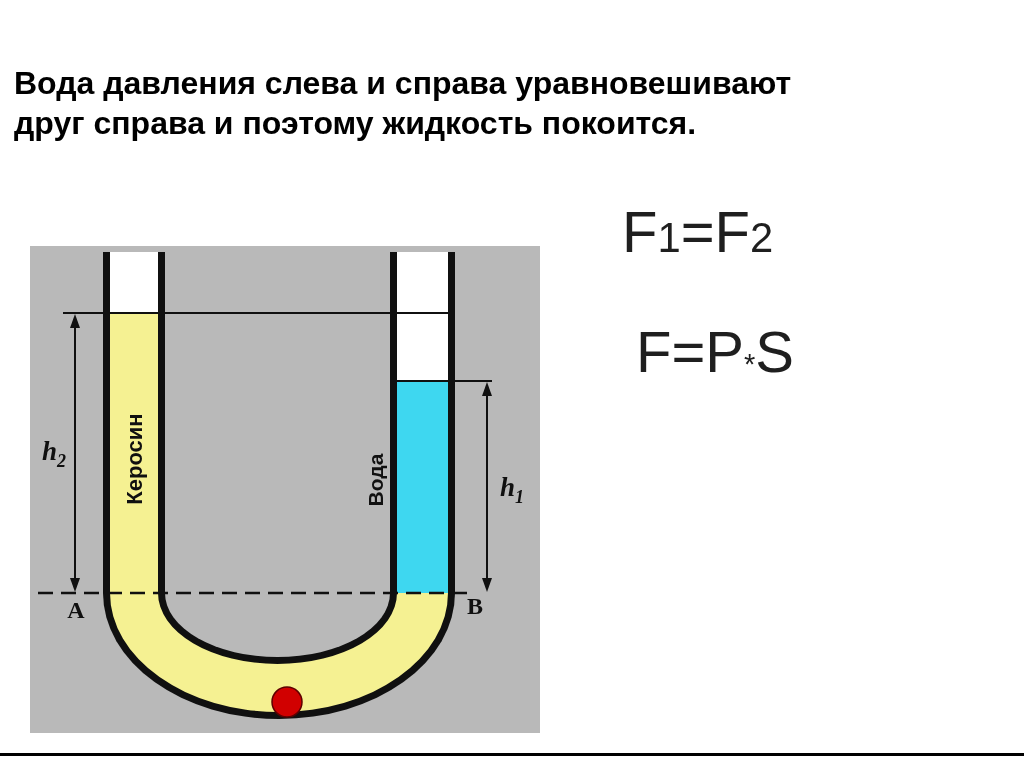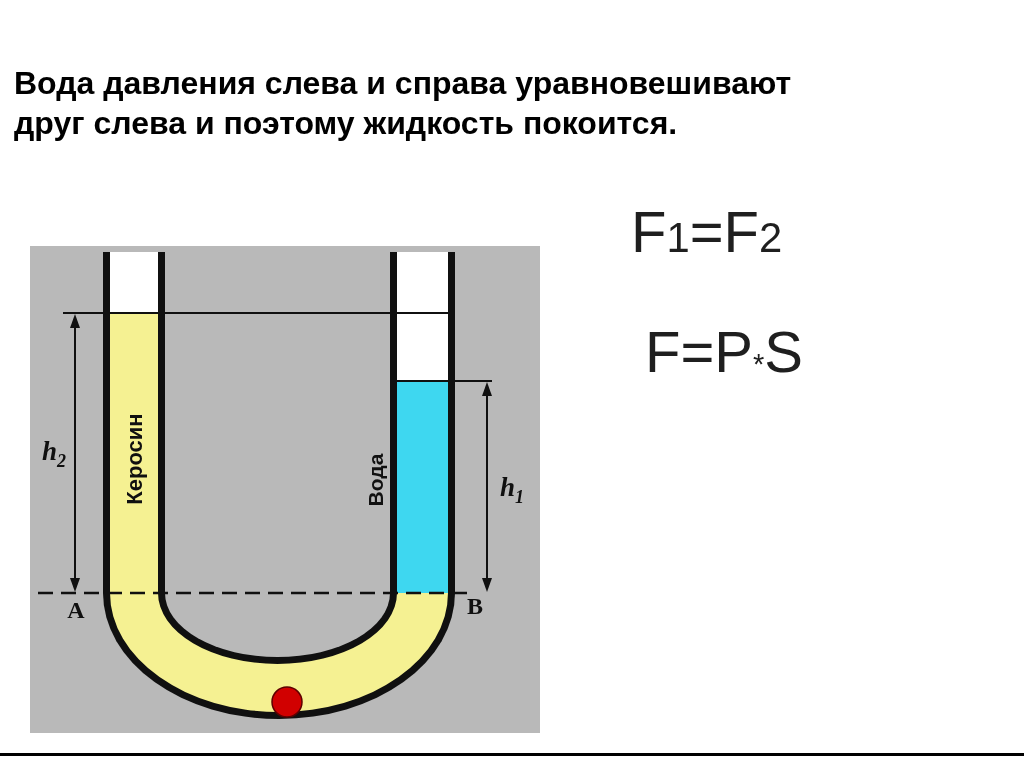--- a/index.html
+++ b/index.html
@@ -12,36 +12,36 @@
   }
   .slide { position:absolute; left:0; top:0; width:1024px; height:767px; background:#ffffff; }
   .title {
     position:absolute; left:14px; top:64px;
     font-size:32px; font-weight:bold; color:#000000;
     line-height:1.24; letter-spacing:0;
   }
   .diagram-box { position:absolute; left:30px; top:246px; width:510px; height:487px; }
   .formula {
     position:absolute; color:#1f1f1f; font-size:58px;
-    font-family:"Liberation Sans", sans-serif; white-space:nowrap;margin-left:9px;
+    font-family:"Liberation Sans", sans-serif; white-space:nowrap;
   }
   .formula .sub { font-size:0.72em; }
   .formula .star { font-size:0.5em; vertical-align:-0.06em; }
   .formula-1 { left:622px; top:198px; }
   .formula-2 { left:636px; top:318px; }
   .bottom-line { position:absolute; left:0; top:753px; width:1024px; height:3px; background:#000000; }
 </style>
 </head>
 <body>
 
 <div class="slide">
 
   <div class="title">
     <div>Вода давления слева и справа уравновешивают</div>
-    <div>друг слева и поэтому жидкость покоится.</div>
+    <div>друг справа и поэтому жидкость покоится.</div>
   </div>
 
   <div class="diagram-box">
     <svg width="510" height="487" viewBox="0 0 510 487">
 
       <rect x="0" y="0" width="510" height="487" fill="#b9b9b9"></rect>
 
       <path d="M73,6 L73,347 A176,126 0 0 0 425,347 L425,6 Z" fill="#101010"></path>
 
       <path d="M135,6 L135,347 A112.5,64 0 0 0 360,347 L360,6 Z" fill="#b9b9b9"></path>

